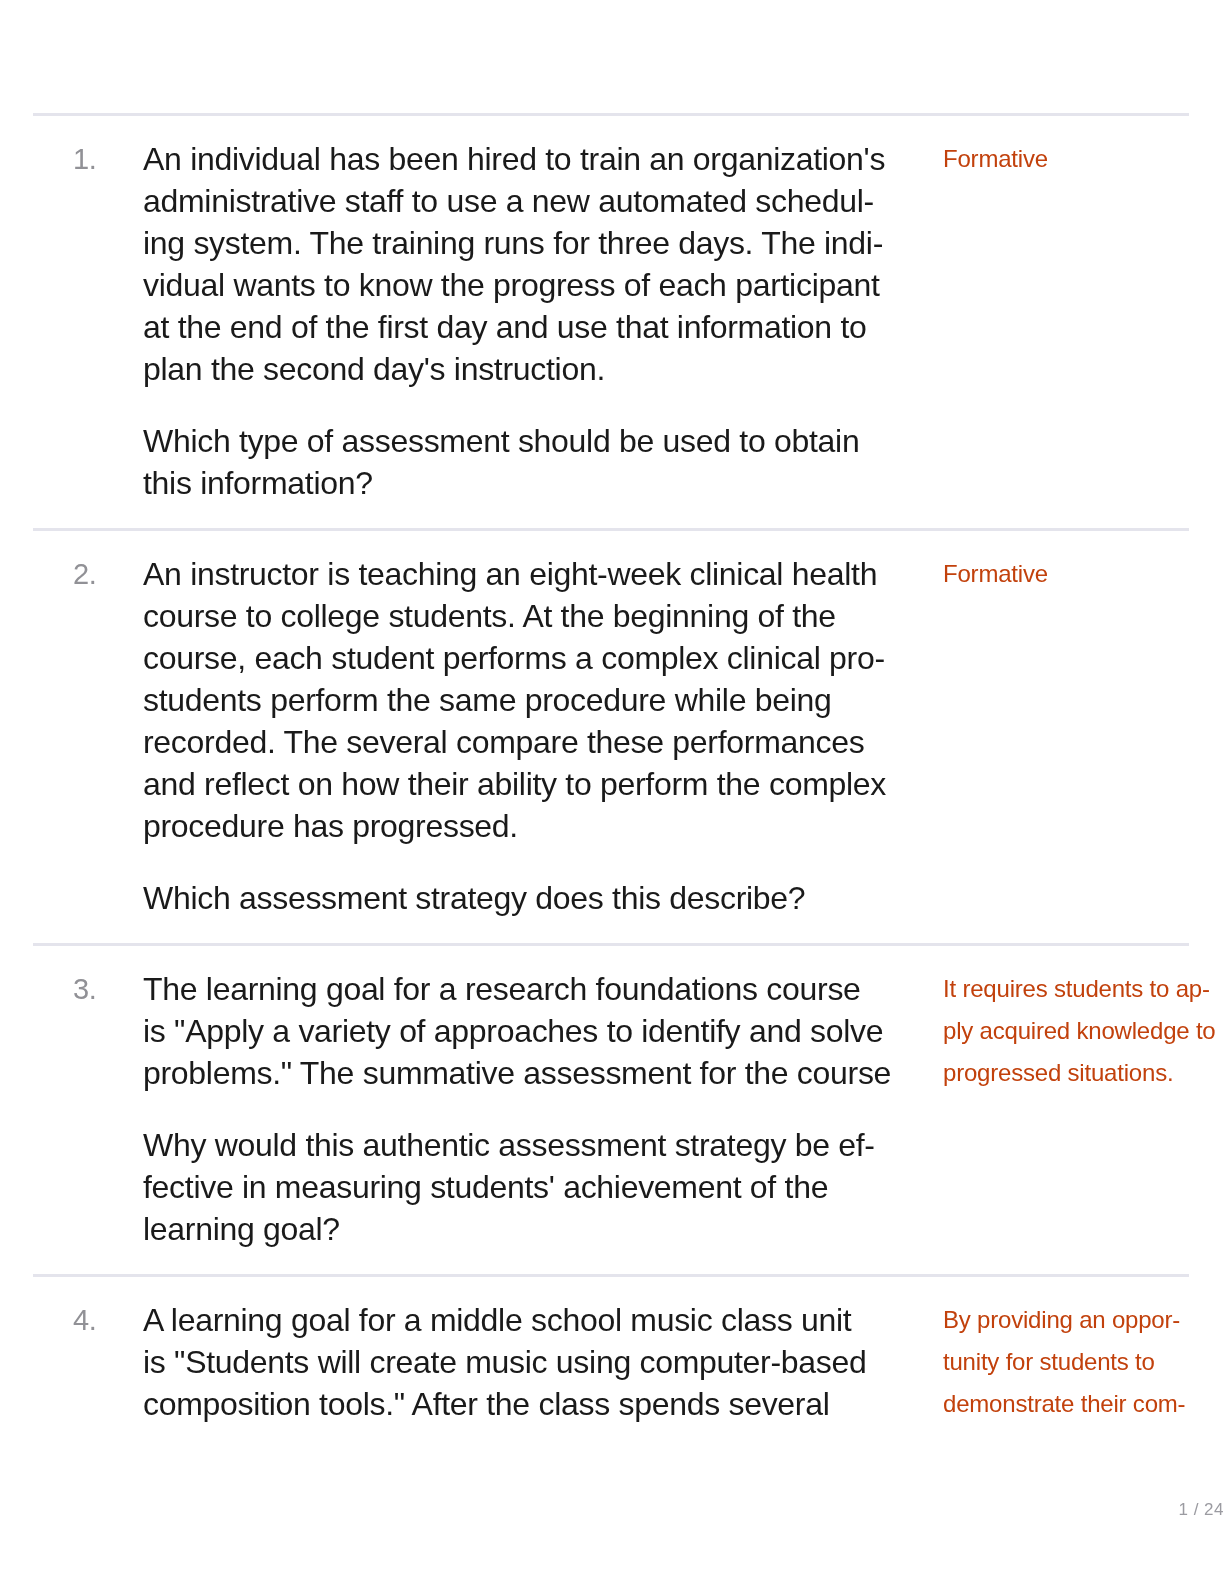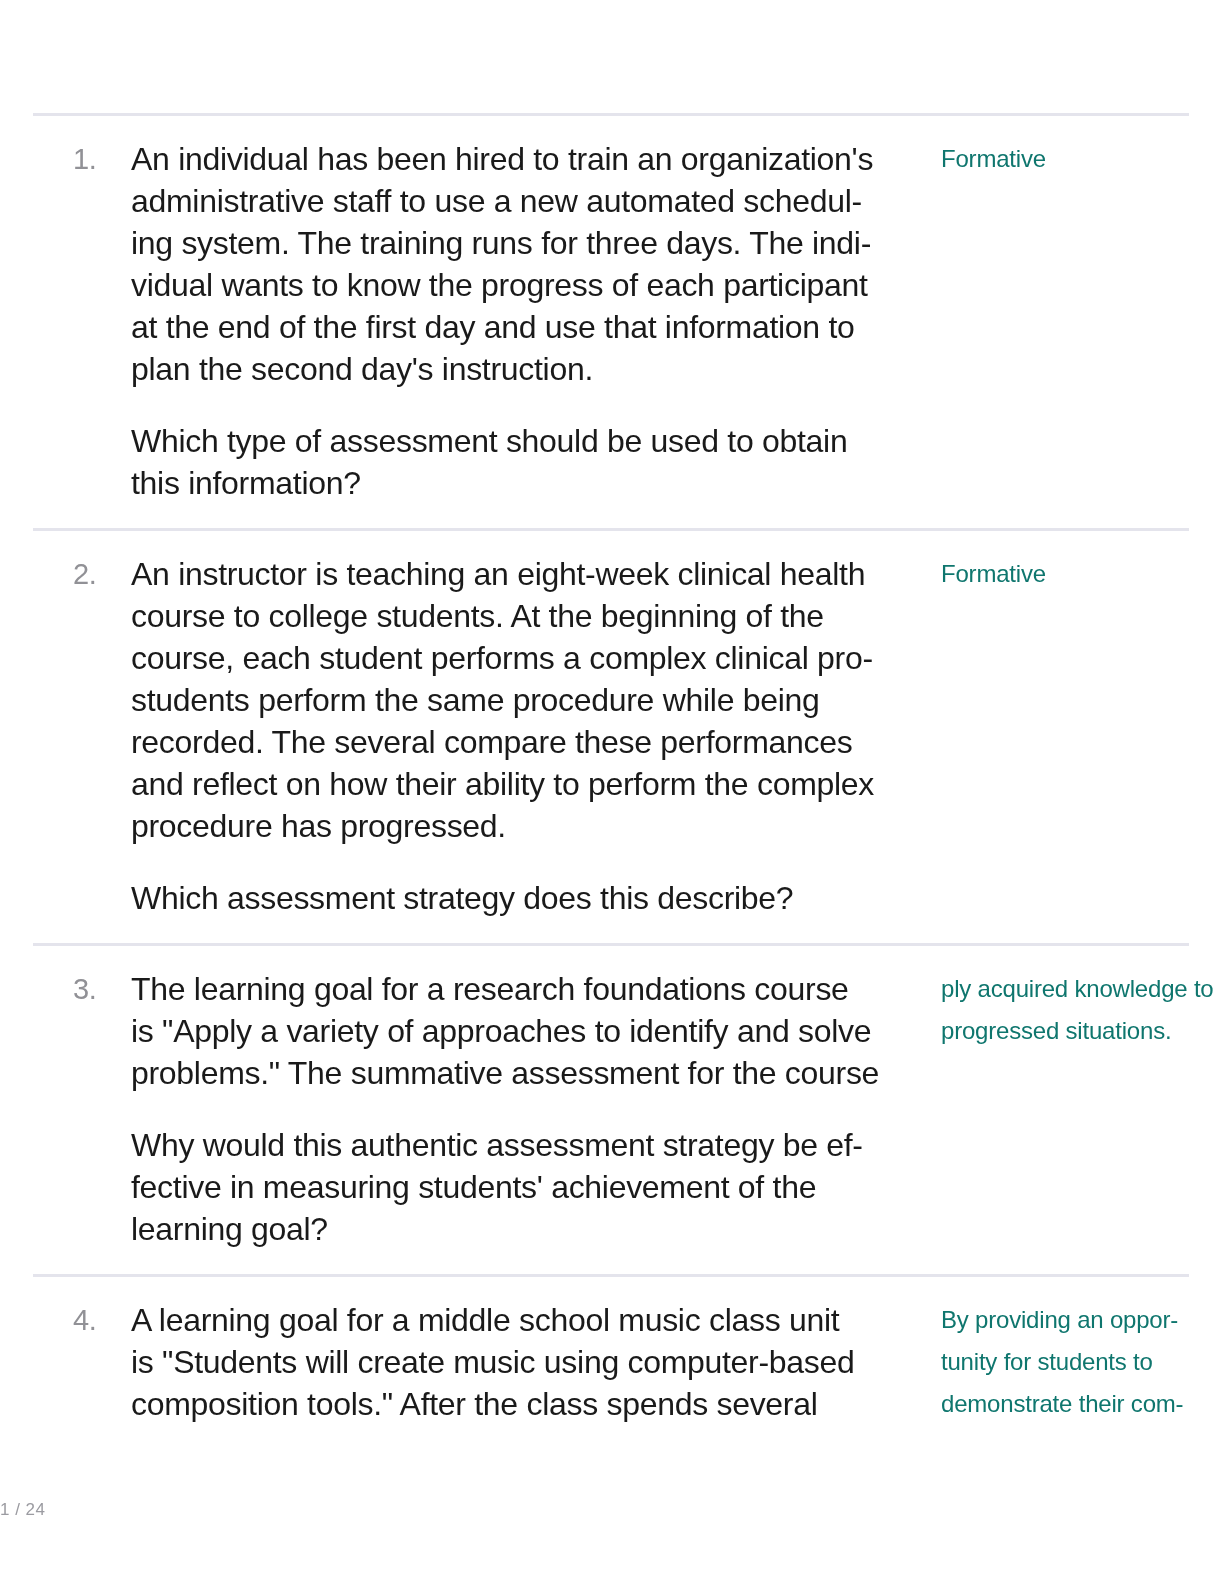--- a/index.html
+++ b/index.html
@@ -34,42 +34,43 @@
     color: #919196;
     letter-spacing: -0.3px;
   }
   .q-col {
     width: 800px;
     flex: 0 0 800px;
     font-size: 32px;
     line-height: 42px;
     letter-spacing: -0.3px;
     color: #1a1a1a;
+    margin-left: 12px;
   }
   .a-col {
     flex: 1 1 auto;
-    margin-left: 10px;
+    margin-left: 0;
     font-size: 24px;
     line-height: 42px;
     font-weight: 300;
-    color: #0f766e;
+    color: #c2410c;
     letter-spacing: -0.2px;
   }
   .line {
     white-space: nowrap;
   }
   .para-gap {
     height: 30px;
   }
   .page-indicator {
     position: absolute;
     left: 0;
     right: 0;
     top: 1500px;
-    text-align: left;
+    text-align: right;
     font-size: 17px;
     color: #9b9ba1;
     letter-spacing: 0.5px;
   }
 </style>
 </head>
 <body>
 
 <div class="page">
 
@@ -114,20 +115,21 @@
     <div class="q-col">
       <div class="line">The learning goal for a research foundations course</div>
       <div class="line">is "Apply a variety of approaches to identify and solve</div>
       <div class="line">problems." The summative assessment for the course</div>
       <div class="para-gap"></div>
       <div class="line">Why would this authentic assessment strategy be ef-</div>
       <div class="line">fective in measuring students' achievement of the</div>
       <div class="line">learning goal?</div>
     </div>
     <div class="a-col">
+      <div class="line">It requires students to ap-</div>
       <div class="line">ply acquired knowledge to</div>
       <div class="line">progressed situations.</div>
     </div>
   </div>
 
   <div class="qa-item">
     <div class="num-col">4.</div>
     <div class="q-col">
       <div class="line">A learning goal for a middle school music class unit</div>
       <div class="line">is "Students will create music using computer-based</div>

